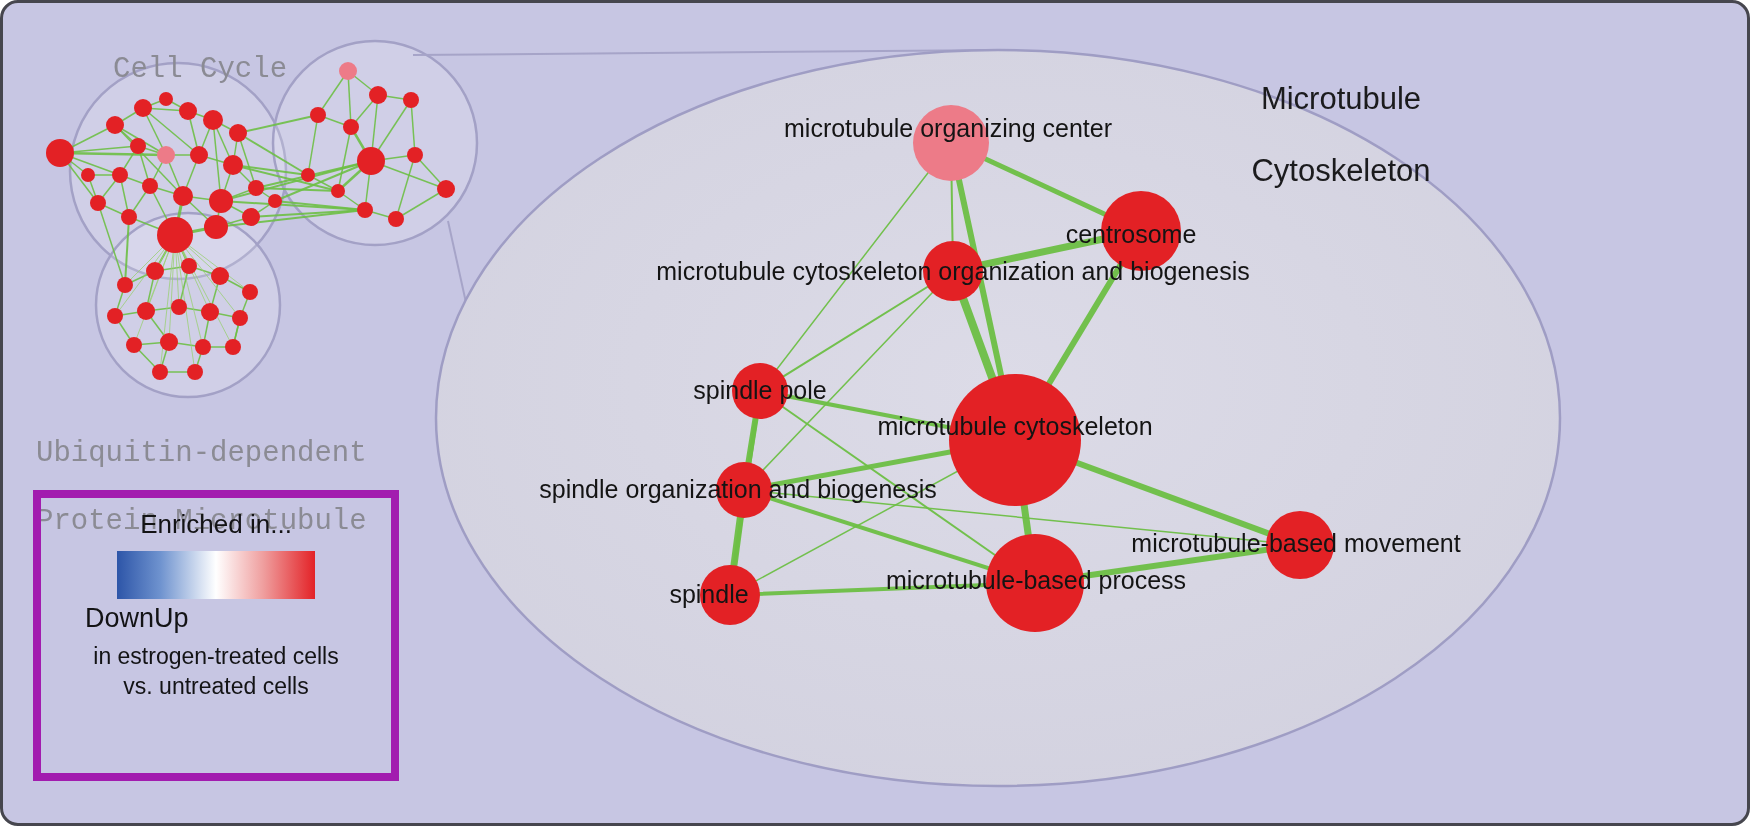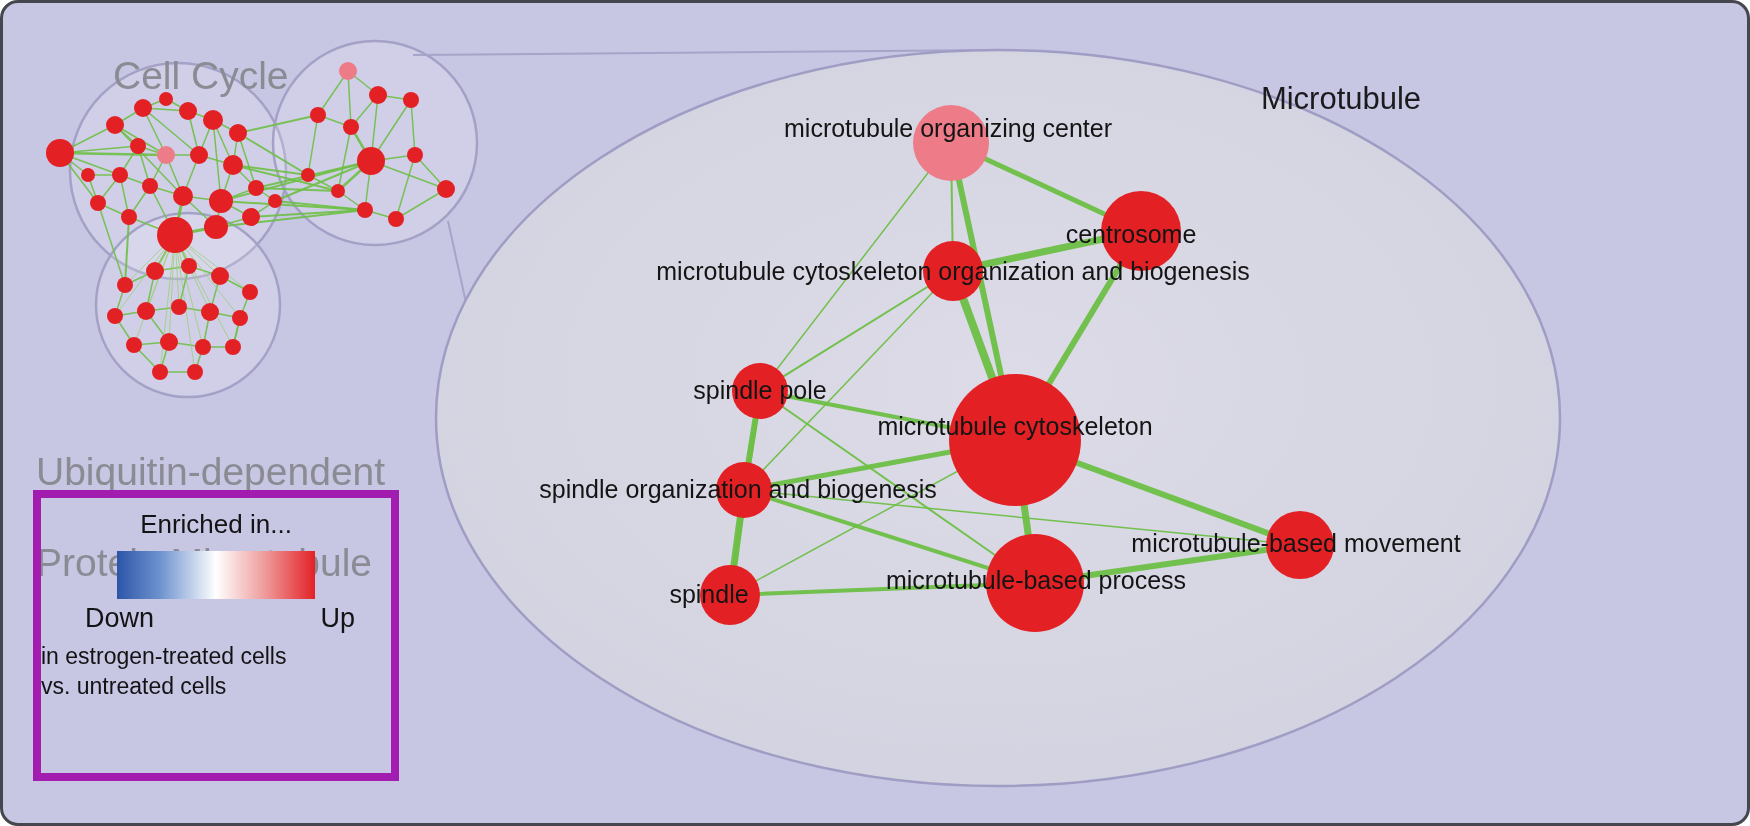--- a/index.html
+++ b/index.html
@@ -3,33 +3,33 @@
 <meta charset="utf-8">
 <style>
   html,body{margin:0;padding:0;background:#ffffff;font-family:"Liberation Sans",sans-serif;}
   .stage{
     position:relative;width:1750px;height:826px;box-sizing:border-box;
     background:#c7c6e3;border:3px solid #46464e;border-radius:18px;overflow:hidden;
   }
   #scene{position:absolute;left:0;top:0;}
   #scene text{font-family:"Liberation Sans",sans-serif;}
   .float-label{position:absolute;white-space:pre-line;}
-  .gray-label{color:#8b8b94;font-size:39px;line-height:1.17;}
+  .gray-label{color:#8b8b94;font-size:29px;line-height:1.17;font-family:Liberation Mono, monospace;}
   .dark-title{color:#1b1b1d;font-size:31px;line-height:1.16;text-align:center;}
   .legend{
     position:absolute;left:30px;top:487px;width:366px;height:291px;box-sizing:border-box;
     border:8px solid #a21caf;background:transparent;
   }
   .legend-title{text-align:center;margin-top:11px;font-size:26px;color:#131315;}
   .legend-gradient{
     width:198px;height:48px;margin:11px auto 0 auto;
     background:linear-gradient(to right,#2d55a8 0%,#6f93cf 22%,#ffffff 50%,#ef9e9e 74%,#e32227 100%);
   }
-  .legend-ends{display:flex;justify-content:space-between;padding:4px 36px 0 44px;font-size:27px;color:#131315;}
-  .legend-caption{text-align:left;margin-top:7px;font-size:23px;color:#131315;line-height:1.32;}
+  .legend-ends{display:flex;justify-content:flex-start;padding:4px 36px 0 44px;font-size:27px;color:#131315;}
+  .legend-caption{text-align:center;margin-top:7px;font-size:23px;color:#131315;line-height:1.32;}
 </style>
 </head>
 <body>
 
 <div class="stage">
 
   <svg id="scene" width="1750" height="826" viewBox="0 0 1750 826">
     <defs>
       <radialGradient id="ellipseShade" cx="50%" cy="45%" r="65%">
         <stop offset="0%" stop-color="#dcdbe7"></stop>
@@ -285,20 +285,21 @@
 
   <div class="float-label gray-label" style="left:110px;top:50px;">Cell Cycle</div>
 
   <div class="float-label gray-label" style="left:33px;top:400px;">
     <div>Ubiquitin-dependent</div>
     <div>Protein Microtubule</div>
   </div>
 
   <div class="float-label dark-title" style="left:1188px;top:42px;width:300px;">
     <div>Microtubule</div>
+    <div>Cytoskeleton</div>
   </div>
 
   <div class="legend">
     <div class="legend-title">Enriched in...</div>
     <div class="legend-gradient"></div>
     <div class="legend-ends">
       <span>Down</span>
       <span>Up</span>
     </div>
     <div class="legend-caption">

